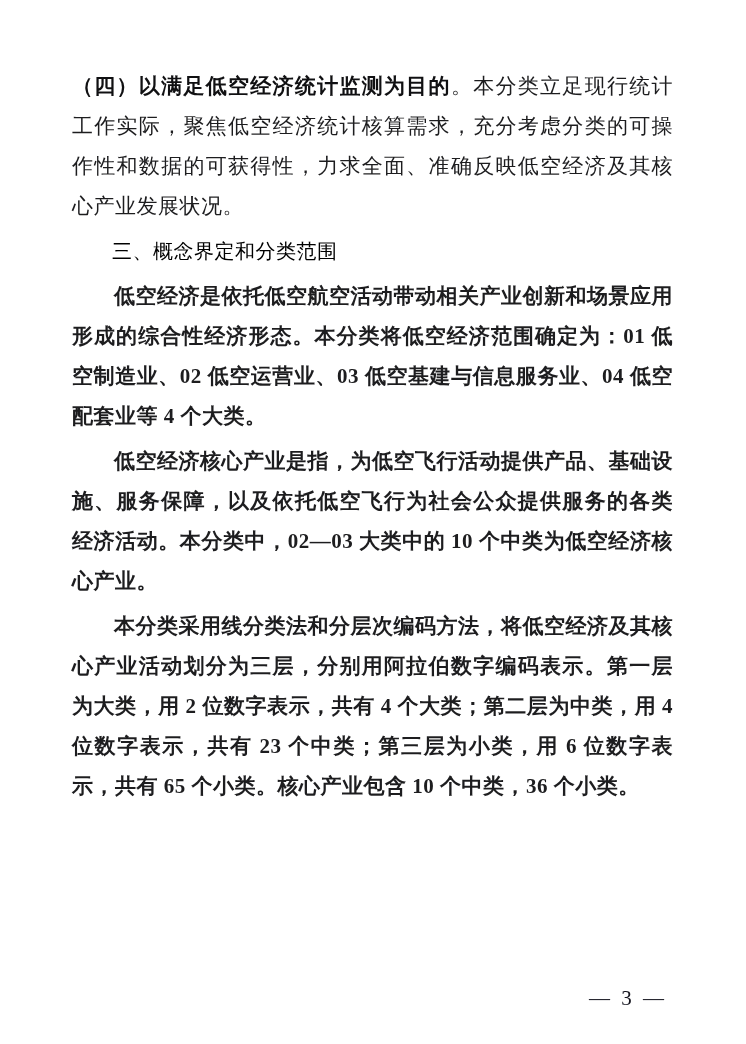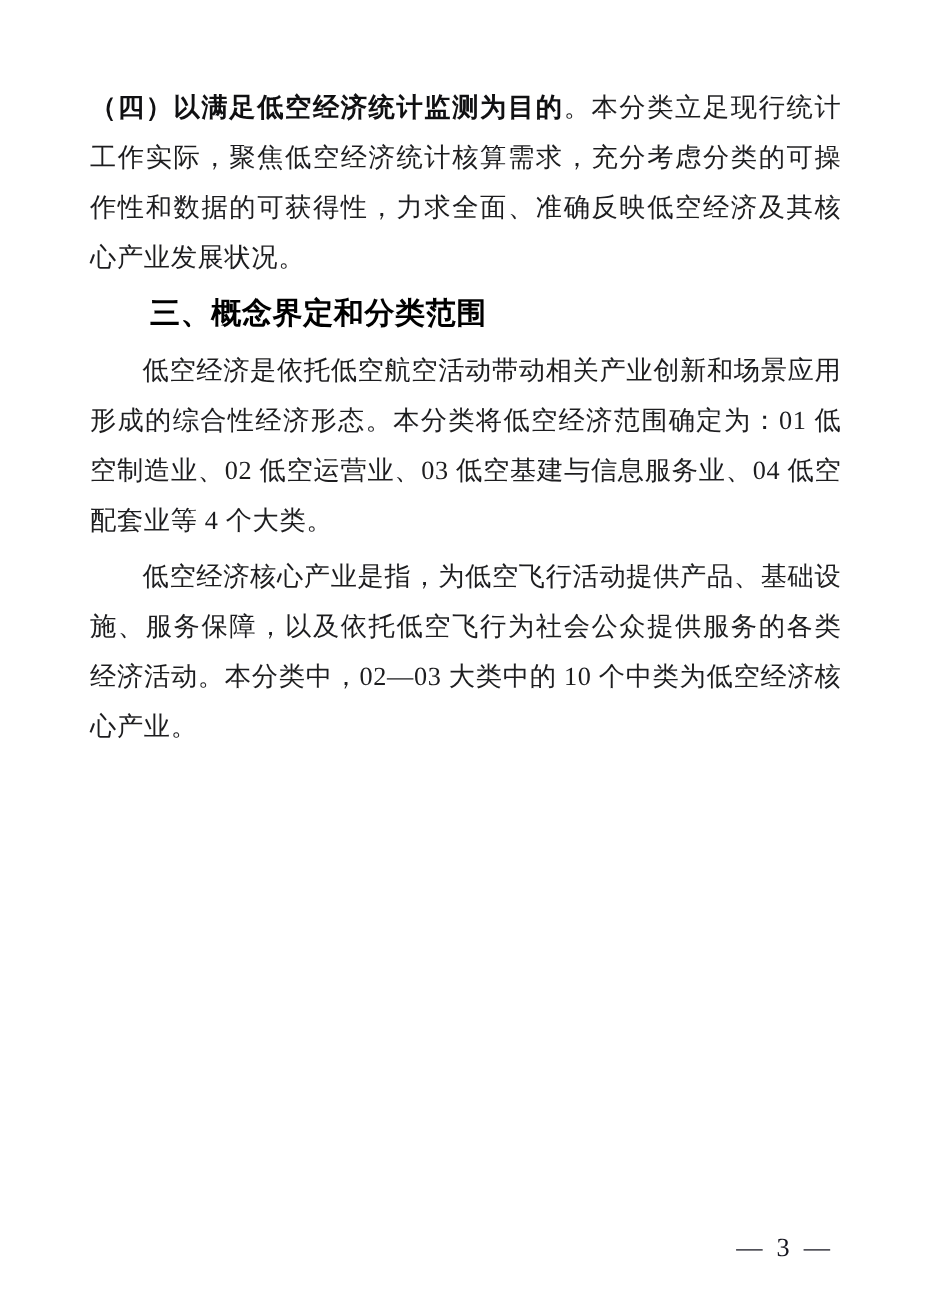--- a/index.html
+++ b/index.html
@@ -26,30 +26,31 @@
     font-size: 21px;
     line-height: 40px;
     color: #1d1d1f;
     text-align: justify;
     text-justify: inter-character;
     text-align-last: left;
     letter-spacing: 0.5px;
   }
   p.body.indent {
     text-indent: 2em;
+    font-weight: bold;
   }
   p.body .lead {
     font-weight: 700;
     color: #101012;
   }
   h2.heading {
     margin: 3px 0 5px 0;
     font-family: "Liberation Sans", sans-serif;
-    font-weight: 700;
-    font-size: 24px;
+    font-weight: 400;
+    font-size: 20px;
     line-height: 40px;
     color: #000000;
     text-indent: 2em;
     letter-spacing: 0.5px;
   }
   .footer {
     position: absolute;
     right: 79px;
     bottom: 34px;
     font-size: 21px;
@@ -67,17 +68,18 @@
 
     <p class="body"><span class="lead">（四）以满足低空经济统计监测为目的</span><span>。本分类立足现行统计工作实际，聚焦低空经济统计核算需求，充分考虑分类的可操作性和数据的可获得性，力求全面、准确反映低空经济及其核心产业发展状况。</span></p>
 
     <h2 class="heading">三、概念界定和分类范围</h2>
 
     <p class="body indent">低空经济是依托低空航空活动带动相关产业创新和场景应用形成的综合性经济形态。本分类将低空经济范围确定为：01 低空制造业、02 低空运营业、03 低空基建与信息服务业、04 低空配套业等 4 个大类。</p>
 
     <p class="body indent">低空经济核心产业是指，为低空飞行活动提供产品、基础设施、服务保障，以及依托低空飞行为社会公众提供服务的各类经济活动。本分类中，02—03 大类中的 10 个中类为低空经济核心产业。</p>
 
 
+    <p class="body indent">本分类采用线分类法和分层次编码方法，将低空经济及其核心产业活动划分为三层，分别用阿拉伯数字编码表示。第一层为大类，用 2 位数字表示，共有 4 个大类；第二层为中类，用 4 位数字表示，共有 23 个中类；第三层为小类，用 6 位数字表示，共有 65 个小类。核心产业包含 10 个中类，36 个小类。</p>
 
   </div>
 
   <div class="footer">— 3 —</div>
 </div>
 
 </body></html>

